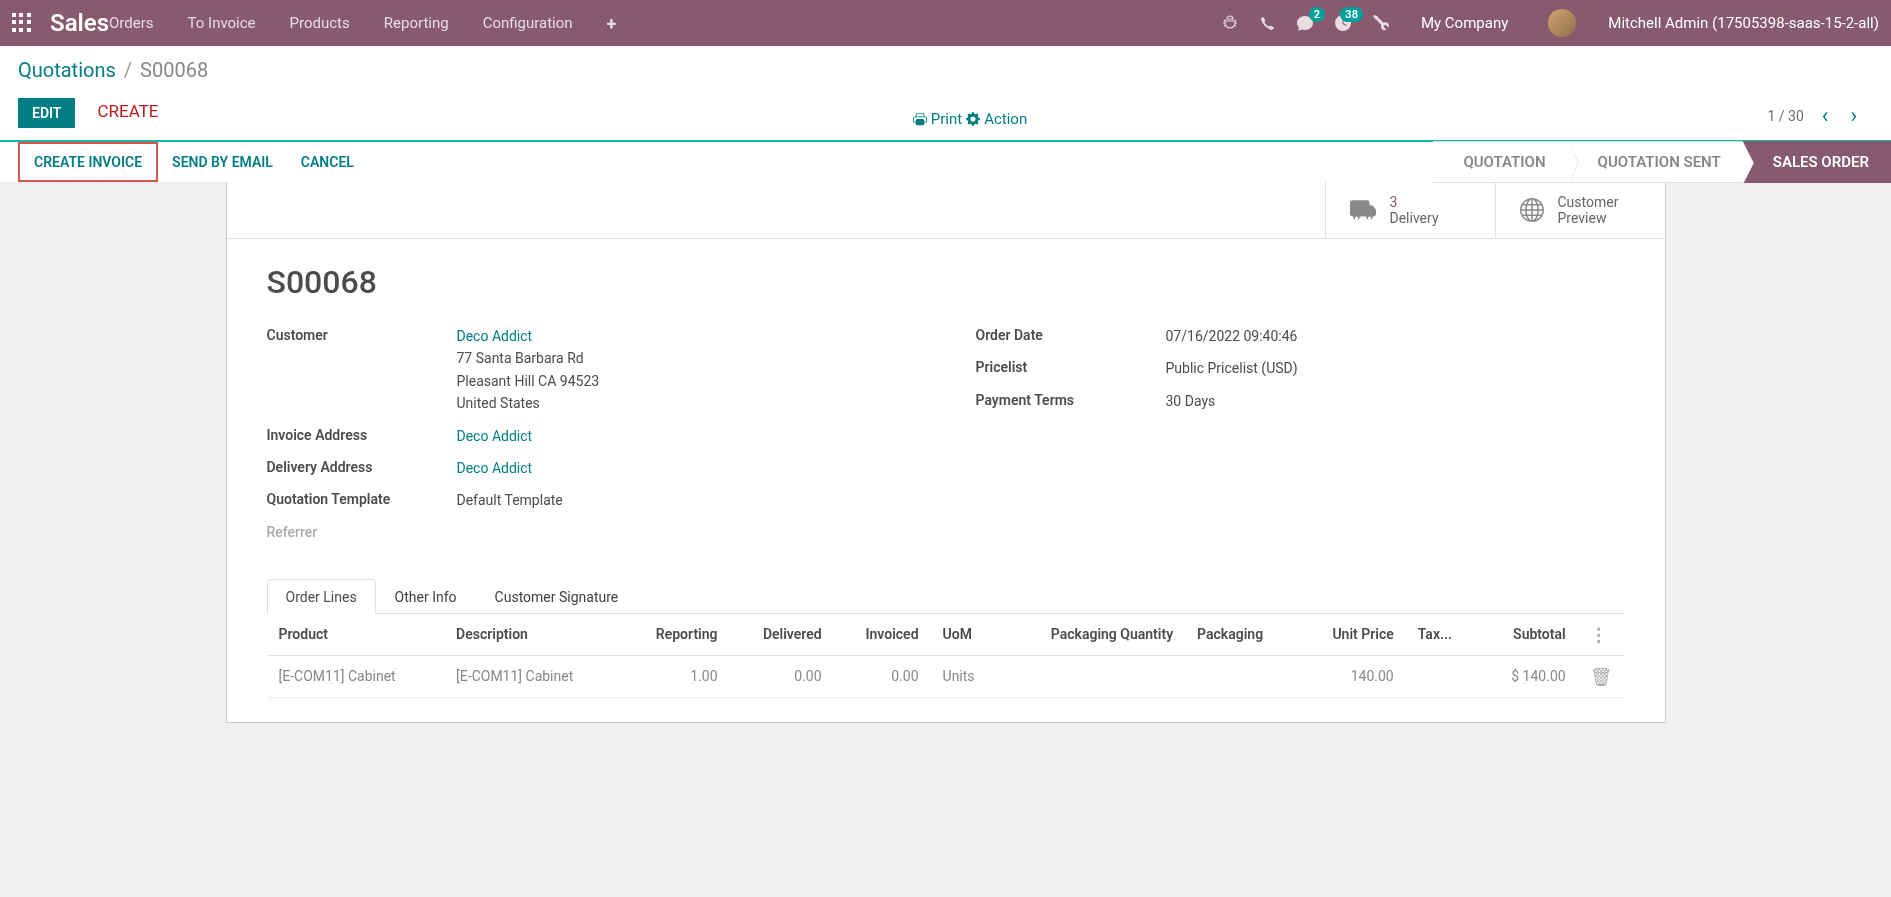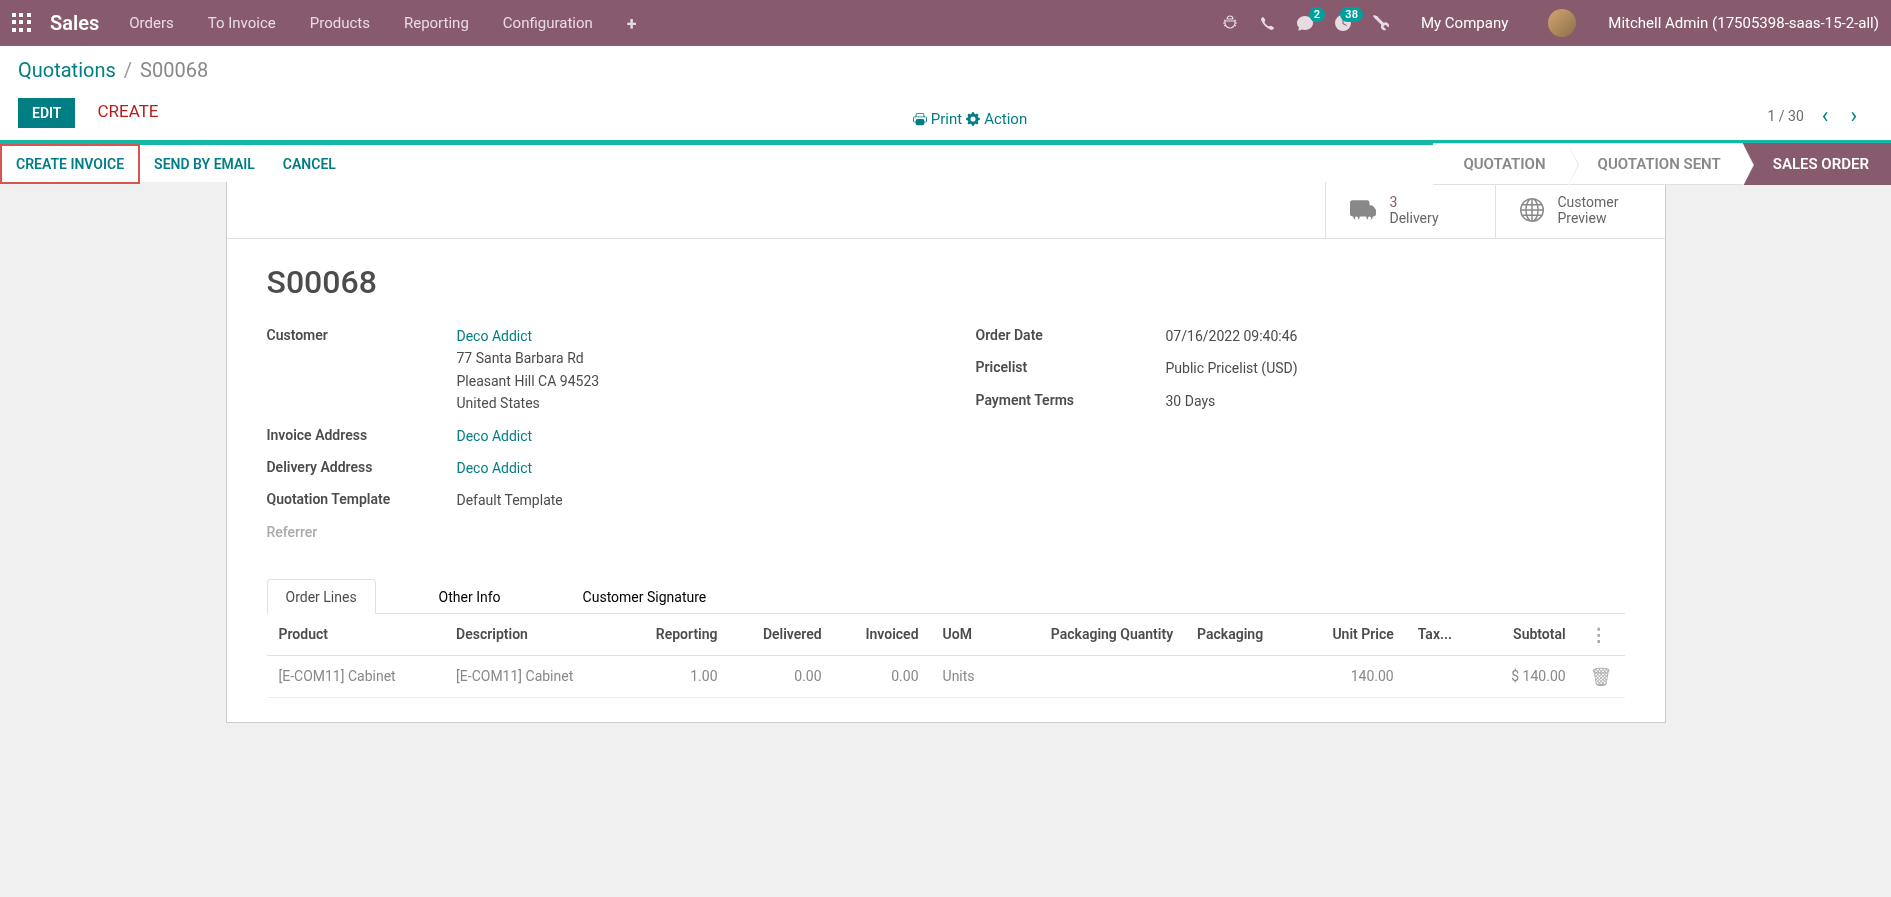--- a/index.html
+++ b/index.html
@@ -1,21 +1,21 @@
 <!DOCTYPE html>
 <html><head>
 <meta charset="utf-8">
 <style>
 * { margin: 0; padding: 0; box-sizing: border-box; font-family: -apple-system, BlinkMacSystemFont, "Segoe UI", Roboto, sans-serif; }
 body { background: #f0f0f0; font-size: 14px; color: #4c4c4c; }
 
 .topbar { background: #875a6e; height: 46px; display: flex; align-items: center; padding: 0 12px; color: #fff; }
 .topbar .apps-icon { width: 20px; height: 20px; display: grid; grid-template-columns: repeat(3,1fr); grid-template-rows: repeat(3,1fr); gap: 2px; cursor: pointer; margin-right: 18px;}
 .topbar .apps-icon span { background: #fff; width: 4px; height: 4px; }
-.topbar .brand { font-size: 20px; font-weight: 600; margin-right: 30px; }
+.topbar .brand { font-size: 24px; font-weight: 600; }
 .topbar .nav-item { color: #e8dce3; font-size: 15px; margin-right: 34px; cursor: pointer; }
 .topbar .spacer { flex: 1; }
 .topbar .right-icons { display: flex; align-items: center; gap: 22px; }
 .topbar .right-icon { color: #e8dce3; cursor: pointer; font-size: 16px; position: relative; }
 .badge { position: absolute; top: -8px; right: -12px; background: #00a09d; color: #fff; font-size: 11px; border-radius: 9px; padding: 1px 5px; font-weight: 600; }
 .topbar .company { color: #fff; font-size: 15px; margin-left: 10px;}
 .topbar .avatar { width: 28px; height: 28px; border-radius: 50%; background: linear-gradient(135deg,#d4a574,#8b6f47); margin-left: 18px; }
 .topbar .username { color: #fff; font-size: 15px; margin-left: 10px; }
 
 .control-panel { background: #fff; padding: 12px 30px 0 18px; }
@@ -25,21 +25,21 @@
 .breadcrumb .bc-current { color: #888; }
 
 .cp-bottom { display: flex; align-items: flex-end; padding-bottom: 12px; }
 .btn-primary { background: #017e84; color: #fff; border: none; padding: 7px 14px; font-size: 14px; font-weight: 600; cursor: pointer; }
 .btn-secondary { background: transparent; color: #b91c1c; border: none; padding: 7px 14px; font-size: 17px; font-weight: 400; cursor: pointer; margin-left: 8px;}
 .cp-center { flex: 1; display: flex; justify-content: center; gap: 4px;}
 .cp-center a { color: #017e84; font-size: 15px; cursor: pointer; display: flex; align-items: center; gap: 4px;}
 .cp-right { display: flex; align-items: center; gap: 14px; color: #6b6b6b; font-size: 14px;}
 .cp-right .arrow { color: #017e84; font-size: 22px; cursor: pointer; padding: 0 4px;}
 
-.statusbar { background: #fff; border-top: 5px solid #14b8a6; height: 42px; display: flex; align-items: center; }
+.statusbar { background: #fff; border-top: 2px solid #14b8a6; height: 42px; display: flex; align-items: center; padding-left: 18px; }
 .statusbar .action-btn { color: #017e84; background: transparent; border: none; font-size: 14px; font-weight: 600; padding: 8px 14px; cursor: pointer; }
 .highlight-box { border: 2px solid #d9534f; padding: 2px 0; display: inline-block; }
 .statusbar .spacer { flex: 1; }
 .status-steps { display: flex; height: 42px; }
 .status-step { position: relative; padding: 0 22px 0 30px; display: flex; align-items: center; font-size: 15px; font-weight: 600; color: #888; background: #fff; border-top: 1px solid #dee2e6; border-bottom: 1px solid #dee2e6;}
 .status-step.active { background: #875a6e; color: #fff; border: none;}
 .status-step::after { content: ""; position: absolute; right: -10px; top: 0; width: 0; height: 0; border-top: 21px solid transparent; border-bottom: 21px solid transparent; border-left: 10px solid #fff; z-index: 2;}
 .status-step.active::after { border-left-color: #875a6e; display:none;}
 .status-step::before { content: ""; position: absolute; right: -11px; top: 0; width: 0; height: 0; border-top: 21px solid transparent; border-bottom: 21px solid transparent; border-left: 11px solid #dee2e6; z-index: 1;}
 .status-step.active::before{display:none;}
@@ -56,22 +56,22 @@
 .sheet-body { padding: 24px 40px; }
 .record-title { font-size: 32px; color: #4c4c4c; font-weight: 500; margin-bottom: 24px; }
 .field-cols { display: flex; gap: 60px; }
 .field-col { flex: 1; }
 .field-row { display: flex; margin-bottom: 10px; align-items: flex-start; }
 .field-label { width: 190px; font-weight: 600; color: #4c4c4c; font-size: 14px; padding-top: 2px;}
 .field-label.muted { color: #aaa; font-weight: 500;}
 .field-value { flex: 1; font-size: 14px; color: #4c4c4c; line-height: 1.6;}
 .field-value .link { color: #017e84; cursor: pointer; }
 
-.tabs { margin-top: 28px; border-bottom: 1px solid #dee2e6; display: flex; gap: 44px; }
-.tab { padding: 9px 18px; font-size: 14px; color: #000000; cursor: pointer; border: 1px solid transparent; border-bottom: none; position: relative; top: 1px;}
+.tabs { margin-top: 28px; border-bottom: 1px solid #dee2e6; display: flex; }
+.tab { padding: 9px 18px; font-size: 14px; color: #404040; cursor: pointer; border: 1px solid transparent; border-bottom: none; position: relative; top: 1px;}
 .tab.active { color: #4c4c4c; border-color: #dee2e6; background: #fff; border-radius: 4px 4px 0 0;}
 
 .order-table { width: 100%; border-collapse: collapse; margin-top: 0;}
 .order-table th { text-align: left; padding: 10px 12px; font-weight: 600; font-size: 14px; color: #4c4c4c; border-bottom: 1px solid #dee2e6;}
 .order-table th.num { text-align: right; }
 .order-table td { padding: 10px 12px; font-size: 14px; color: #888; border-bottom: 1px solid #eee;}
 .order-table td.num { text-align: right; }
 .opt-icon { color: #aaa; cursor: pointer; font-size: 18px;}
 
 svg { display: block; }

